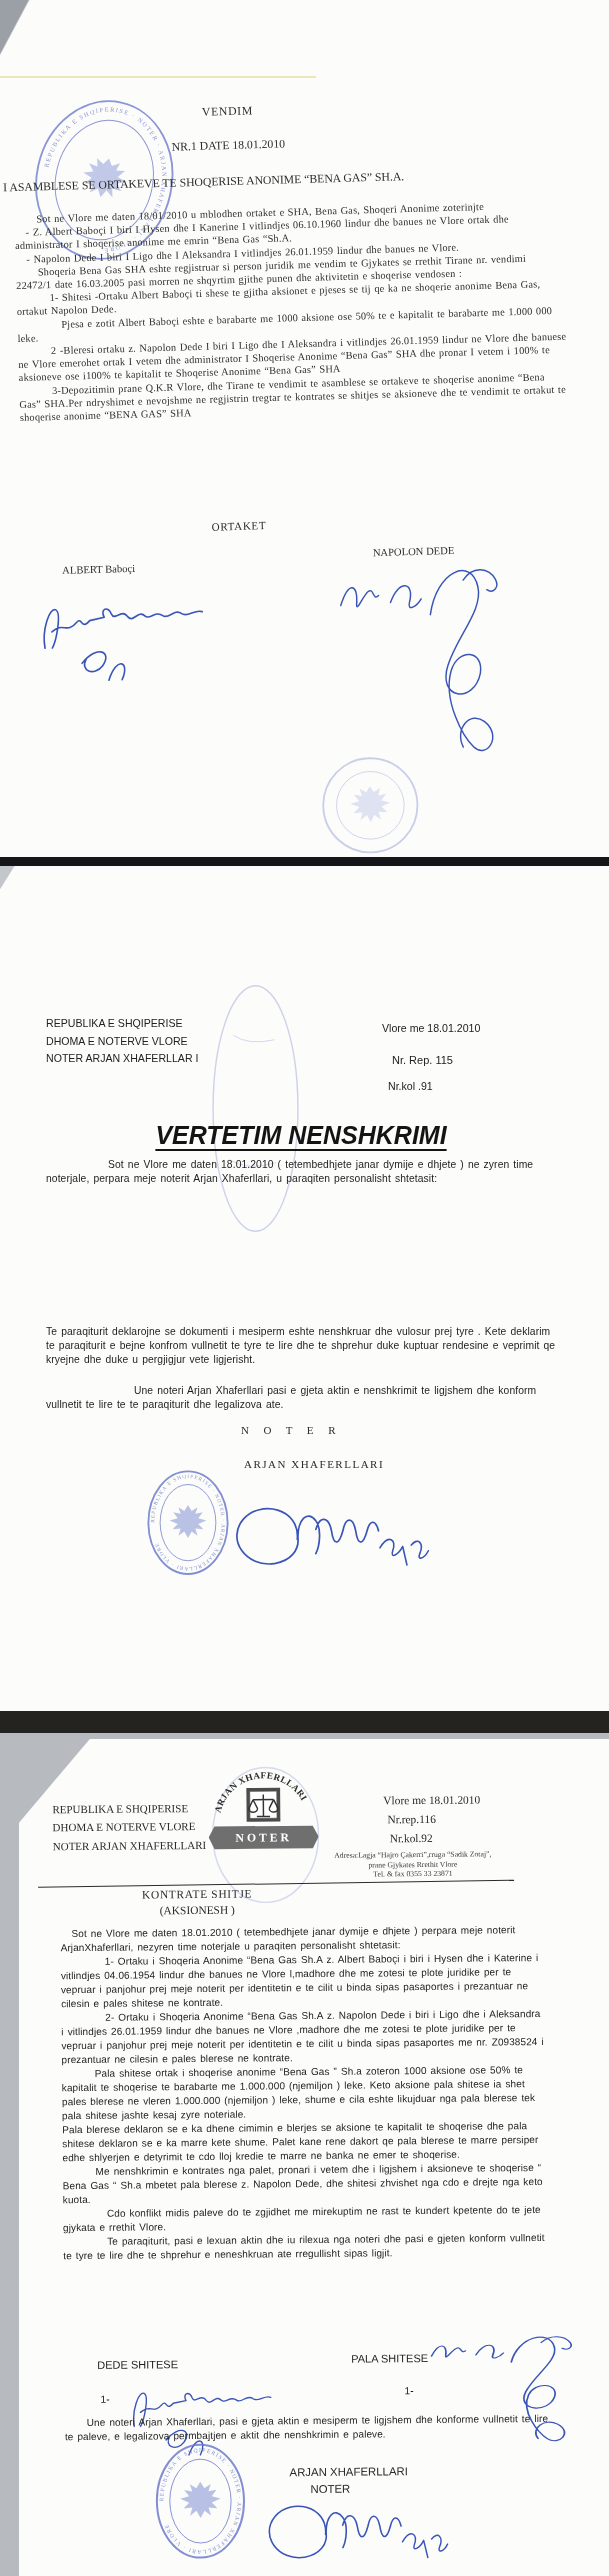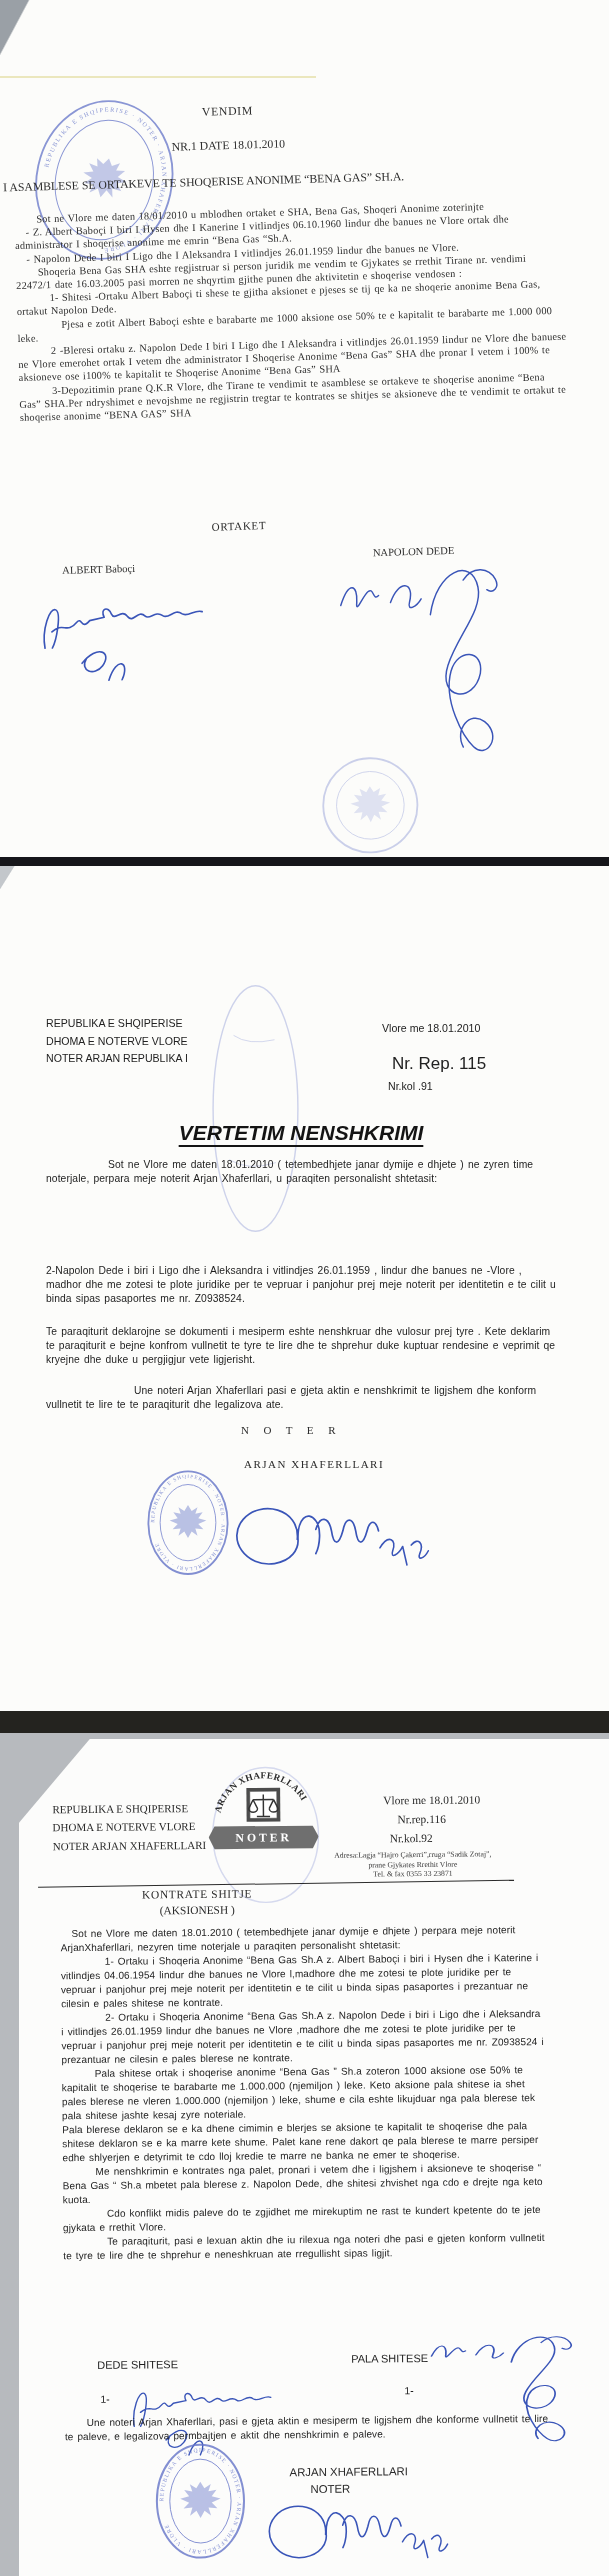--- a/index.html
+++ b/index.html
@@ -39,33 +39,33 @@
   .d1-body    { top:205px; left:19px; width:549px; font-size:10.3px; line-height:13.2px; color:#2e2e2e;
                 letter-spacing:0.2px; word-spacing:0.7px; }
   .ind15 { text-indent:11px; } .ind30 { text-indent:22px; } .ind45 { text-indent:33px; }
   .ind60 { text-indent:44px; } .ind85 { text-indent:62px; } .ind120 { text-indent:88px; }
   .d1-ortaket { top:518px; left:0; width:470px; text-align:center; font-size:11px; letter-spacing:0.7px; color:#2c2c2c; }
   .d1-pleft   { top:558px; left:57px;  font-size:10.6px; color:#2c2c2c; }
   .d1-pright  { top:549px; left:368px; font-size:10.6px; color:#2c2c2c; }
 
   .d2-org  { top:149px; left:46px; font-size:10.6px; line-height:17.6px; color:#222; }
   .d2-date { top:156px; left:382px; font-size:10.6px; color:#222; }
-  .d2-rep  { top:188px; left:385px; font-size:17px; color:#222;padding-left:7px; }
+  .d2-rep  { top:188px; left:385px; font-size:11px; color:#222;padding-left:7px; }
   .d2-kol  { top:214px; left:388px; font-size:10.6px; color:#222; }
-  .d2-title{ top:255px; left:81px; width:440px; text-align:center; font-size:21px; font-style:italic;
+  .d2-title{ top:255px; left:81px; width:440px; text-align:center; font-size:25px; font-style:italic;
              font-weight:bold; color:#141414; }
   .d2-title span { text-decoration:underline; text-underline-offset:5.1px; text-decoration-thickness:1.5px; }
   .d2-p { left:46px; width:514px; font-size:10.3px; line-height:14px; color:#1d1d1d;
           letter-spacing:0.1px; word-spacing:1.1px; }
   .d2-noterlbl { top:558px; left:241px; font-size:11px; letter-spacing:5.9px; color:#2c2c2c; }
   .d2-notername{ top:592px; left:244px; font-size:11px; letter-spacing:1.5px; color:#2c2c2c; }
 
   .d3-org  { top:59px; left:36px; font-size:11px; line-height:18.3px; color:#2a2a2a; }
   .d3-date { top:56px;  left:367px; font-size:11.4px; color:#2a2a2a; }
-  .d3-rep  { top:75px; left:371px; font-size:11.4px; color:#2a2a2a;margin-left:10px; }
+  .d3-rep  { top:75px; left:371px; font-size:11.4px; color:#2a2a2a; }
   .d3-kol  { top:94px; left:373px; font-size:11.4px; color:#2a2a2a; }
   .d3-addr { top:112px; left:286px; width:220px; text-align:center; font-size:7.7px; line-height:9.5px; color:#3a3a3a; }
   .d3-rule { top:144px; left:21px; width:476px; height:1.1px; background:#2b2b2b; transform:rotate(-0.35deg); }
   .d3-title1 { top:148px; left:70px; width:220px; text-align:center; font-size:11.4px; letter-spacing:0.7px; color:#2a2a2a; }
   .d3-title2 { top:164px; left:70px; width:220px; text-align:center; font-size:11.4px; color:#2a2a2a; }
   .d3-body { top:186px; left:43px; width:483px; font-size:10px; line-height:14px; color:#1e1e1e;
              font-family:"Liberation Sans", sans-serif; letter-spacing:0.1px; word-spacing:1.1px; }
   .d3-seller { top:618px; left:76px; font-size:11px; color:#1e1e1e; }
   .d3-buyer  { top:614px; left:330px; font-size:11px; color:#1e1e1e; }
   .d3-signum { font-size:10.3px; color:#1e1e1e; }
@@ -150,32 +150,31 @@
     <div class="corner-tl2"></div>
 
     <svg class="abs" style="left:197px; top:103px;" width="117" height="279" viewBox="0 0 160 380" opacity="0.3">
       <ellipse cx="80" cy="190" rx="58" ry="168" stroke="#6474c8" stroke-width="2" fill="none"></ellipse>
       <path d="M50,90 q20,14 56,6 M44,260 q26,16 64,4" stroke="#6474c8" stroke-width="1.2" fill="none"></path>
     </svg>
 
     <div class="abs sans d2-org">
       <div>REPUBLIKA E SHQIPERISE</div>
       <div>DHOMA E NOTERVE VLORE</div>
-      <div>NOTER ARJAN REPUBLIKA I</div>
+      <div>NOTER ARJAN XHAFERLLAR I</div>
     </div>
     <div class="abs sans d2-date">Vlore me  18.01.2010</div>
     <div class="abs sans d2-rep">Nr. Rep. 115</div>
     <div class="abs sans d2-kol">Nr.kol .91</div>
 
     <div class="abs sans d2-title">
       <span>VERTETIM   NENSHKRIMI</span>
     </div>
 
     <p class="abs sans d2-p ind85" style="top:292px;">Sot  ne Vlore me daten  18.01.2010  ( tetembedhjete janar   dymije e dhjete  ) ne zyren  time noterjale, perpara meje noterit Arjan Xhaferllari, u paraqiten personalisht shtetasit:</p>
-    <p class="abs sans d2-p" style="top:398px;">2-Napolon Dede    i biri i  Ligo    dhe i  Aleksandra   i vitlindjes  26.01.1959 ,  lindur   dhe banues  ne  -Vlore , madhor  dhe me zotesi te plote juridike per te vepruar i   panjohur prej meje noterit per identitetin e te  cilit    u binda sipas pasaportes me nr. Z0938524.</p>
     <p class="abs sans d2-p ind120" style="top:518px;">Une noteri  Arjan Xhaferllari pasi e gjeta aktin e nenshkrimit te ligjshem dhe konform vullnetit te lire te te paraqiturit dhe legalizova ate.</p>
     <p class="abs sans d2-p" style="top:459px;">Te   paraqiturit   deklarojne  se dokumenti i mesiperm eshte nenshkruar dhe vulosur prej tyre . Kete deklarim  te paraqiturit   e bejne  konfrom vullnetit te tyre  te lire dhe te shprehur duke kuptuar rendesine e veprimit qe kryejne  dhe duke u pergjigjur vete ligjerisht.</p>
 
     <div class="abs serif d2-noterlbl">N O T E R</div>
     <div class="abs serif d2-notername">ARJAN  XHAFERLLARI</div>
 
     <svg class="abs" style="left:144px; top:600px;" width="88" height="114" viewBox="0 0 120 155">
       <g opacity="0.8">
         <ellipse cx="60" cy="77" rx="54" ry="70" stroke="#6474c8" stroke-width="2.5" fill="none"></ellipse>
         <ellipse cx="60" cy="77" rx="38" ry="52" stroke="#6474c8" stroke-width="1.2" fill="none"></ellipse>

